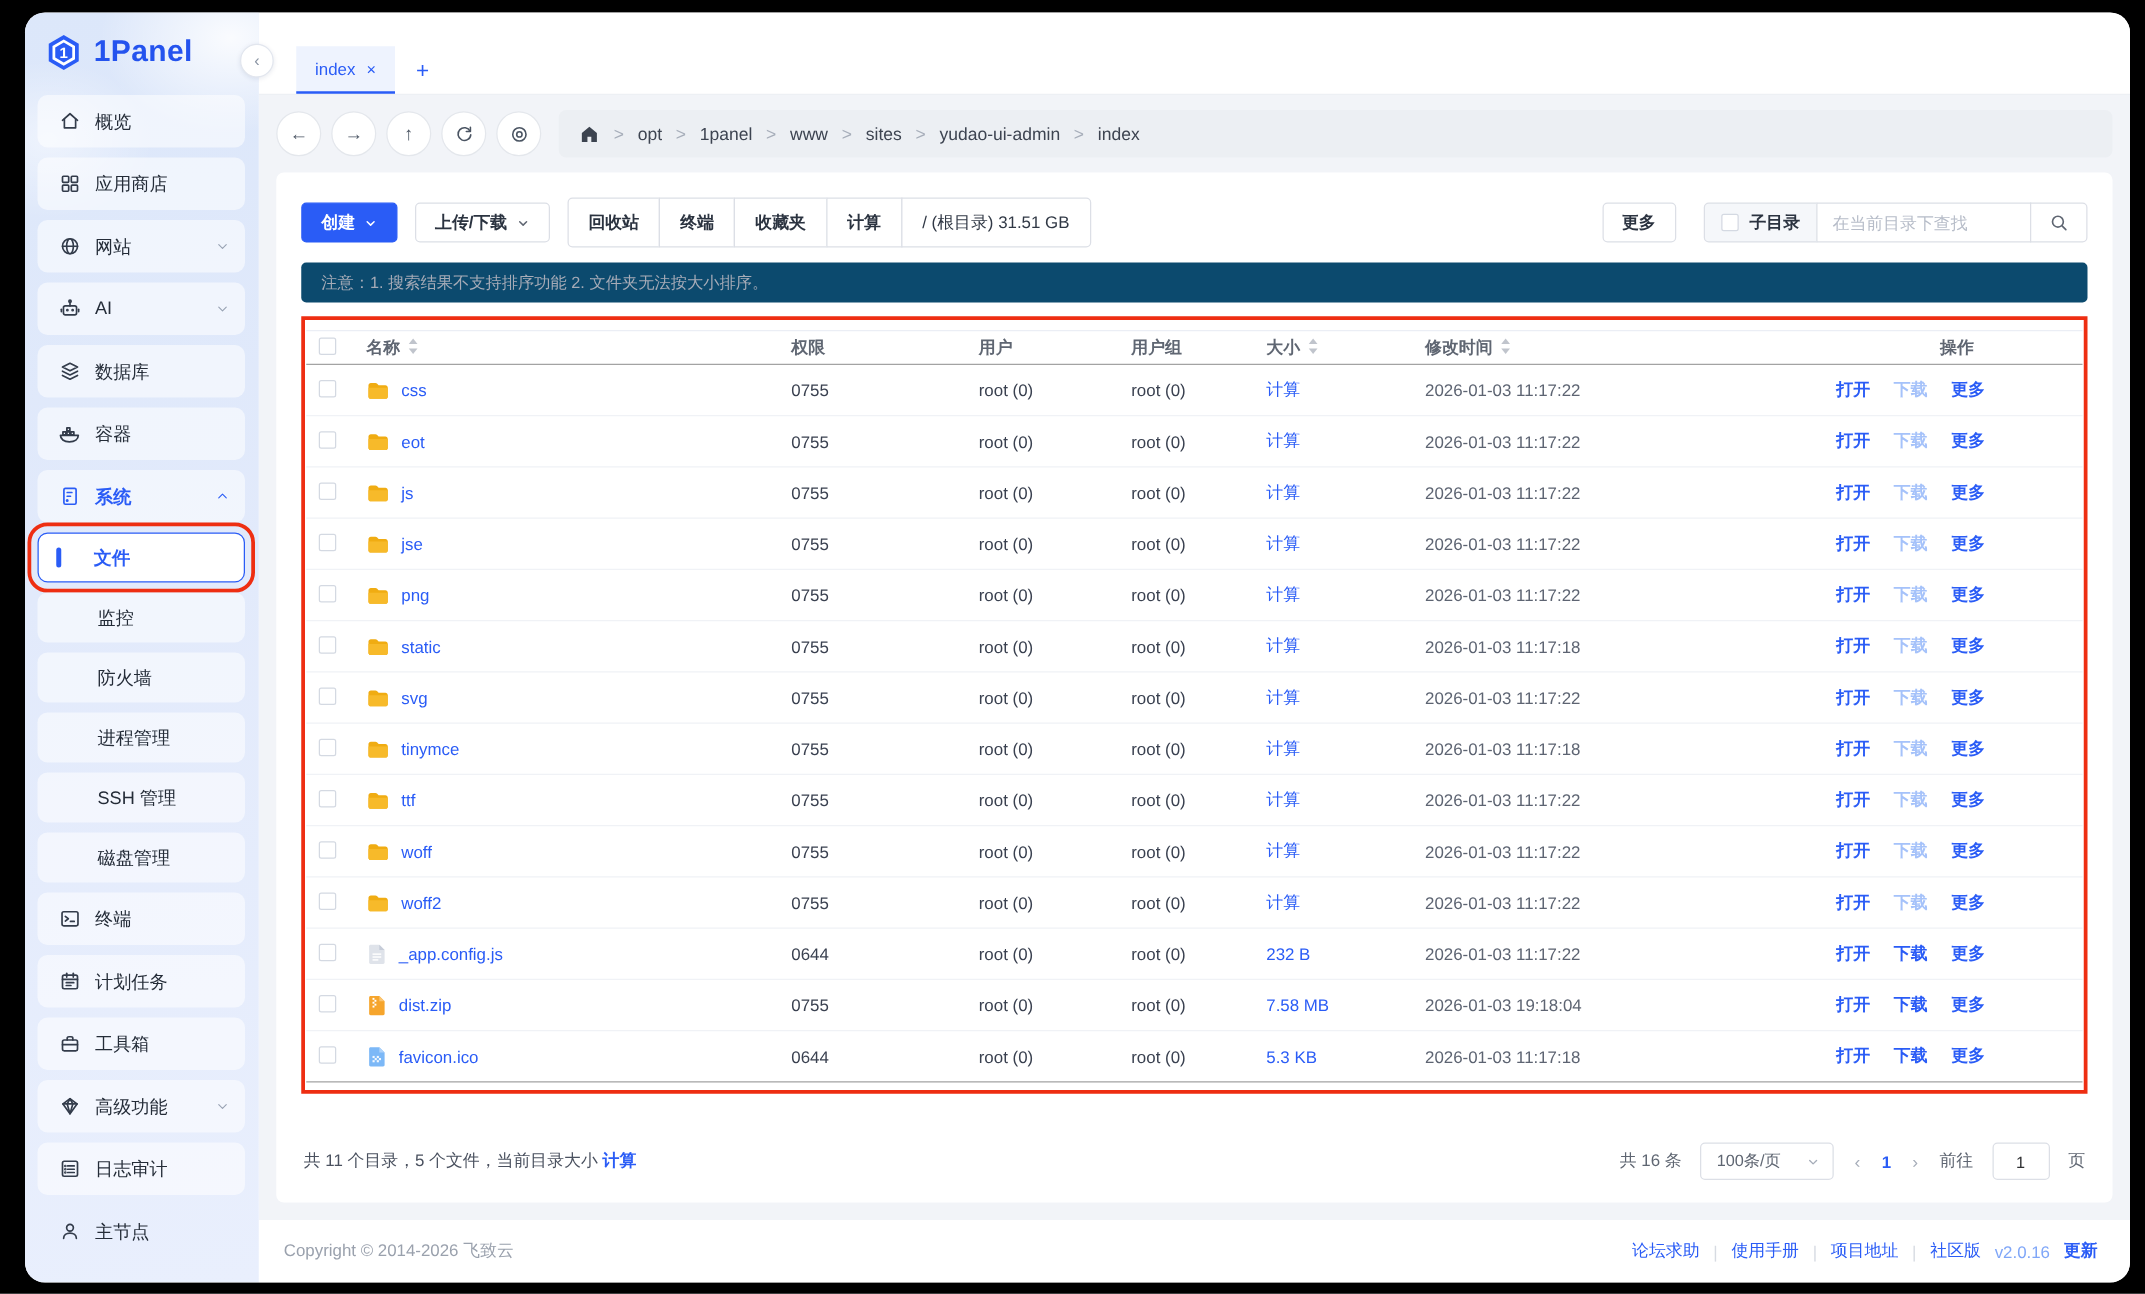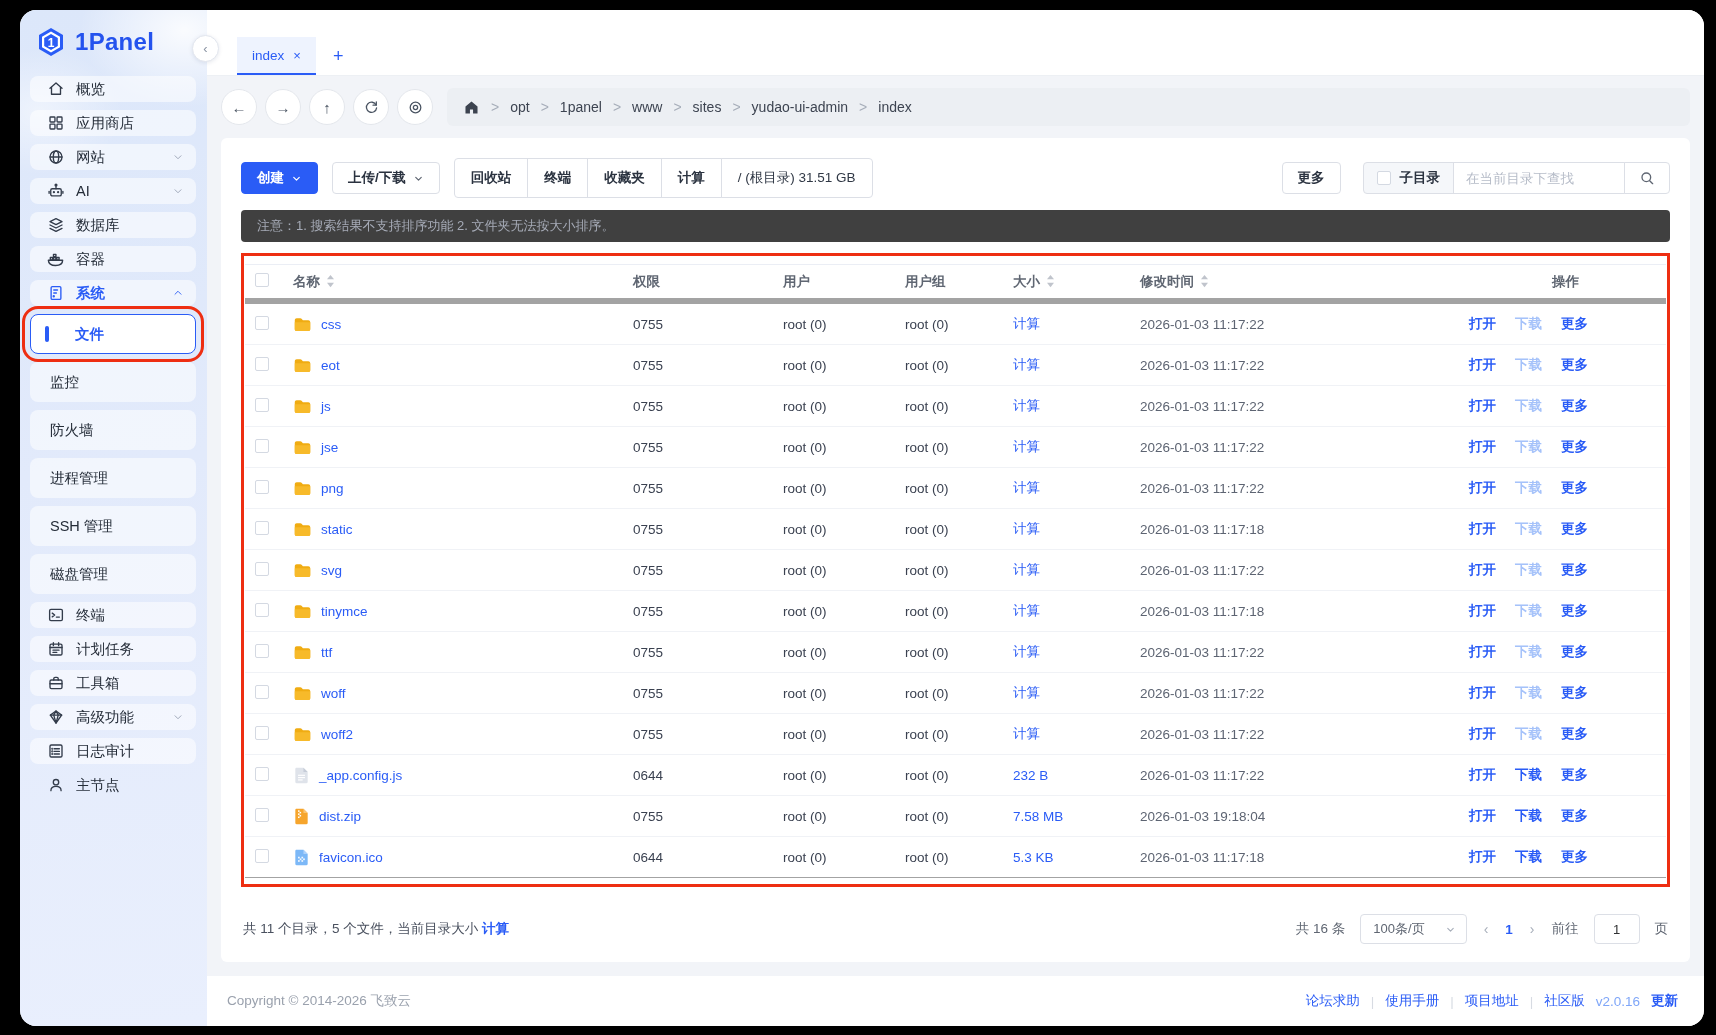--- a/index.html
+++ b/index.html
@@ -10,22 +10,22 @@
 
   
   .sidebar{width:187px;flex:none;position:relative;display:flex;flex-direction:column;
     background:radial-gradient(150px 110px at 88% 2%,rgba(255,255,255,.85),rgba(255,255,255,0) 70%),
                radial-gradient(120px 90px at 10% 10%,rgba(255,255,255,.5),rgba(255,255,255,0) 70%),
                linear-gradient(172deg,#dce7fa 0%,#e2eafb 45%,#e9effd 100%)}
   .logo{height:64px;display:flex;align-items:center;padding-left:15px;gap:8px;flex:none}
   .logo-text{font-size:24px;font-weight:800;color:#2453ee;letter-spacing:.3px}
   .collapse-btn{position:absolute;left:172px;top:25px;width:27px;height:27px;border-radius:50%;background:#fff;border:1px solid #e2e6ee;color:#8a94a3;font-size:13px;z-index:30;display:flex;align-items:center;justify-content:center;cursor:pointer;box-shadow:0 1px 4px rgba(20,40,90,.10)}
   .menu{flex:1;padding-top:2px;overflow:hidden}
-  .s-item{height:26px;margin:0 11px 8px 10px;border-radius:8px;background:rgba(255,255,255,.55);display:flex;align-items:center;padding:0 12px 0 16px;font-size:14.5px;color:#242c38;cursor:pointer;position:relative}
-  .s-item.sub{height:40px;padding-left:20px}
+  .s-item{height:42px;margin:0 11px 8px 10px;border-radius:8px;background:rgba(255,255,255,.55);display:flex;align-items:center;padding:0 12px 0 16px;font-size:14.5px;color:#242c38;cursor:pointer;position:relative}
+  .s-item.sub{height:40px;padding-left:48px}
   .s-item.sub.sel{padding-left:14px;background:#fff;border:1.5px solid #2a5cf6;color:#2a5cf6;font-weight:700;outline:3px solid #ee2e12;outline-offset:5px}
   .sel-bar{width:4px;height:16px;border-radius:2px;background:#2a5cf6;margin-right:26px}
   .s-item.act{color:#2a5cf6;font-weight:700}
   .s-ic{width:19px;height:19px;margin-right:11px;display:flex;align-items:center;justify-content:center;color:#333c4b;flex:none}
   .act .s-ic{color:#2a5cf6}
   .s-chev{margin-left:auto;color:#98a2b3;display:flex}
   .act .s-chev{color:#2a5cf6}
   .s-item.plain{background:transparent;margin-bottom:2px}
 
   
@@ -55,26 +55,26 @@
   .seg:last-child{border-radius:0 4px 4px 0}
   .seg.path{font-weight:400;color:#303845}
   .right-tools{margin-left:auto;display:flex;align-items:center;gap:22px}
   .search-group{display:inline-flex}
   .subdir-seg{height:32px;display:inline-flex;align-items:center;gap:9px;padding:0 13px;background:#f5f7fa;border:1px solid #dcdfe6;border-radius:4px 0 0 4px;font-size:13.5px;font-weight:700;color:#2b3340;cursor:pointer}
   .search-input{height:32px;width:172px;border:1px solid #dcdfe6;margin-left:-1px;padding:0 12px;font-size:13.5px;color:#303133;outline:none;font-family:inherit}
   .search-input::placeholder{color:#b6bcc8}
   .search-btn{height:32px;width:46px;border:1px solid #dcdfe6;background:#fff;margin-left:-1px;border-radius:0 4px 4px 0;display:inline-flex;align-items:center;justify-content:center;color:#5f6672;cursor:pointer}
   .cb{width:14px;height:14px;border:1px solid #d4d9e2;border-radius:2px;background:#fff;display:inline-block;cursor:pointer;flex:none}
 
-  .notice{margin-top:12px;height:28px;background:#404040;border-radius:4px;display:flex;align-items:center;padding:16px 16px;color:#a6abb7;font-size:13px;flex:none}
+  .notice{margin-top:12px;height:28px;background:#0c4a6e;border-radius:4px;display:flex;align-items:center;padding:16px 16px;color:#a6abb7;font-size:13px;flex:none}
 
   
   .table-frame{margin-top:11px;border:3px solid #ee2e12;padding:8px 1px 6px;background:#fff;flex:none}
   .thead,.trow{display:grid;grid-template-columns:44px 340px 150px 122px 108px 127px 1fr 205px;align-items:center}
-  .thead{height:40px;border-top:1px solid #ebeef5;border-bottom:6px solid #a3a3a3;color:#5f6672;font-size:13.5px;font-weight:700}
+  .thead{height:28px;border-top:1px solid #ebeef5;border-bottom:1px solid #a3a3a3;color:#5f6672;font-size:13.5px;font-weight:700}
   .trow{height:41px;border-bottom:1px solid #f0f2f6;font-size:13.5px;color:#3a4150}
   .trow:last-child{border-bottom:1px solid #a3a3a3}
   .td,.th{padding-left:4px}
   .c-cb{padding-left:10px}
   .c-name{display:flex;align-items:center;gap:9px}
   .f-ic{display:flex;flex:none}
   .lnk{color:#2a5cf6;cursor:pointer;font-weight:500}
   .mt{color:#5d6472}
   .c-ops{display:flex;gap:19px;padding-left:8px}
   .op{font-weight:600}

